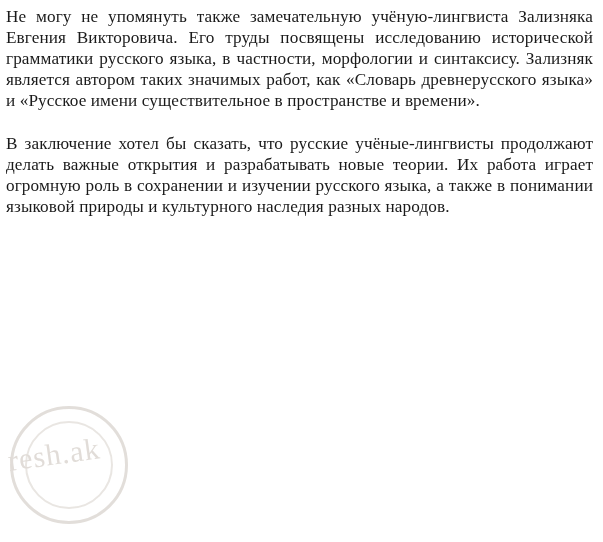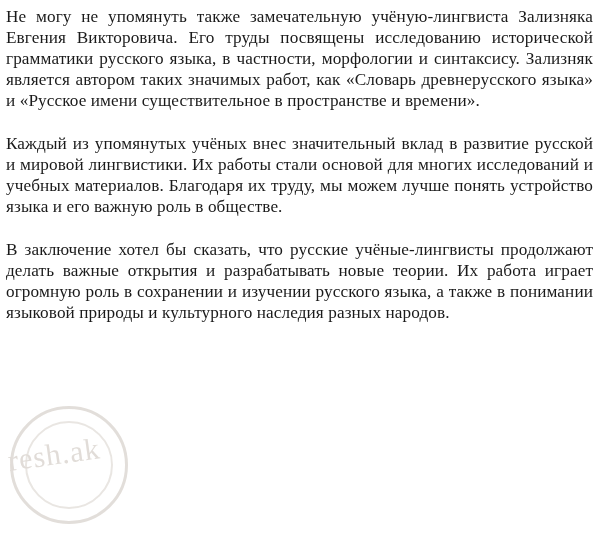--- a/index.html
+++ b/index.html
@@ -83,16 +83,15 @@
 <body>
 
 <div class="page">
 
   <div class="watermark">
     <div class="wm-ring"></div>
     <div class="wm-text">resh.ak</div>
   </div>
 
   <p class="para">Не могу не упомянуть также замечательную учёную-лингвиста Зализняка Евгения Викторовича. Его труды посвящены исследованию исторической грамматики русского языка, в частности, морфологии и синтаксису. Зализняк является автором таких значимых работ, как «Словарь древнерусского языка» и «Русское имени существительное в пространстве и времени».</p>
-  <p class="para">Каждый из упомянутых учёных внес значительный вклад в развитие русской и мировой лингвистики. Их работы стали основой для многих исследований и учебных материалов. Благодаря их труду, мы можем лучше понять устройство языка и его важную роль в обществе.</p>
   <p class="para">В заключение хотел бы сказать, что русские учёные-лингвисты продолжают делать важные открытия и разрабатывать новые теории. Их работа играет огромную роль в сохранении и изучении русского языка, а также в понимании языковой природы и культурного наследия разных народов.</p>
 
 </div>
 
 </body></html>

